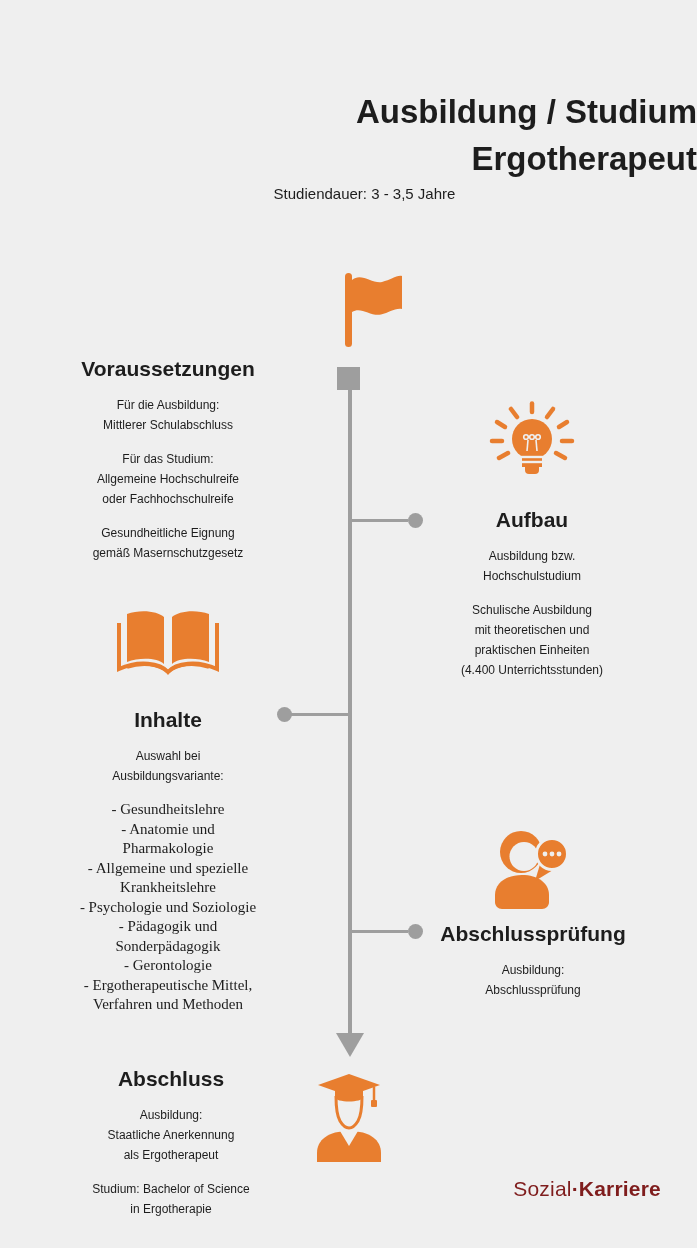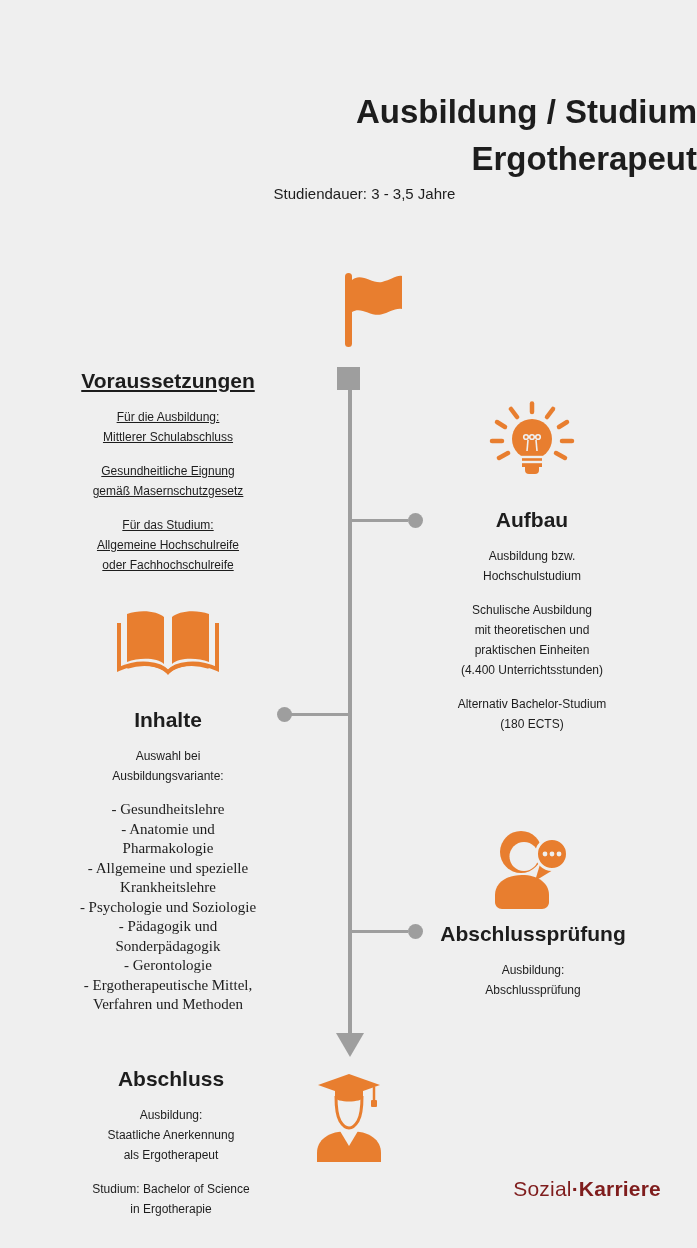--- a/index.html
+++ b/index.html
@@ -32,21 +32,21 @@
   .dot{position:absolute;width:15px;height:15px;border-radius:50%;background:#9e9e9e;}
   .dot.aufbau{left:408px;top:513px;}
   .dot.inhalte{left:277px;top:707px;}
   .dot.pruefung{left:408px;top:924px;}
   
   .sec{position:absolute;text-align:center;}
   .sec h2{font-size:21px;line-height:26px;font-weight:700;margin:0 0 13px;}
   .sec p{font-size:12px;line-height:20px;margin:0 0 14px;white-space:pre-line;}
   .sec .list{font-size:15px;line-height:19.5px;white-space:pre-line;font-family:Liberation Serif, serif;}
   .sec .icon{display:block;margin:0 auto 8px;}
-  .sec-voraussetzungen{left:38px;top:368px;width:260px;text-decoration:underline;}
+  .sec-voraussetzungen{left:38px;top:356px;width:260px;}
   .sec-aufbau{left:407px;top:401px;width:250px;}
   .sec-inhalte{left:38px;top:607px;width:260px;}
   .sec-pruefung{left:405px;top:825px;width:256px;}
   .sec-abschluss{left:40px;top:1066px;width:262px;}
   .flag-icon{position:absolute;left:342px;top:271px;}
   .graduate-icon{position:absolute;left:314px;top:1070px;}
   
   .of{fill:#e87e2f;}
   .os{stroke:#e87e2f;fill:none;}
   .bgf{fill:#efefef;}
@@ -84,25 +84,25 @@
   <div class="dot aufbau"></div>
   <div class="conn inhalte"></div>
   <div class="dot inhalte"></div>
   <div class="conn pruefung"></div>
   <div class="dot pruefung"></div>
 
   <div class="sec sec-voraussetzungen">
     <h2>Voraussetzungen</h2>
     <p>Für die Ausbildung:
 Mittlerer Schulabschluss</p>
-    <p>Gesundheitliche Eignung
-gemäß Masernschutzgesetz</p>
     <p>Für das Studium:
 Allgemeine Hochschulreife
 oder Fachhochschulreife</p>
+    <p>Gesundheitliche Eignung
+gemäß Masernschutzgesetz</p>
   </div>
 
   <div class="sec sec-aufbau">
     <span class="icon">
       <svg width="86" height="94" viewBox="0 0 86 94">
         <g class="os" stroke-width="4.5" stroke-linecap="round">
           <line x1="43" y1="2.5" x2="43" y2="11"></line>
           <line x1="22" y1="8" x2="28" y2="16"></line>
           <line x1="64" y1="8" x2="58" y2="16"></line>
           <line x1="8" y1="21" x2="16" y2="26"></line>
@@ -128,22 +128,20 @@
         </g>
       </svg>
     </span>
     <h2>Aufbau</h2>
     <p>Ausbildung bzw.
 Hochschulstudium</p>
     <p>Schulische Ausbildung
 mit theoretischen und
 praktischen Einheiten
 (4.400 Unterrichtsstunden)</p>
-    <p>Alternativ Bachelor-Studium
-(180 ECTS)</p>
   </div>
 
   <div class="sec sec-inhalte">
     <span class="icon">
       <svg width="110" height="88" viewBox="0 0 110 88">
         <path class="of" d="M14 7 C27 2 45 4 51 10 L51 57 C45 51 27 50 14 55 Z"></path>
         <path class="of" d="M96 7 C83 2 65 4 59 10 L59 57 C65 51 83 50 96 55 Z"></path>
         <path class="os" stroke-width="4" d="M6 16 L6 62 C26 53 47 56 55 65 C63 56 84 53 104 62 L104 16"></path>
         <path class="os" stroke-width="3.5" d="M14 60 C30 55 46 57 55 65 C64 57 80 55 96 60"></path>
       </svg>

